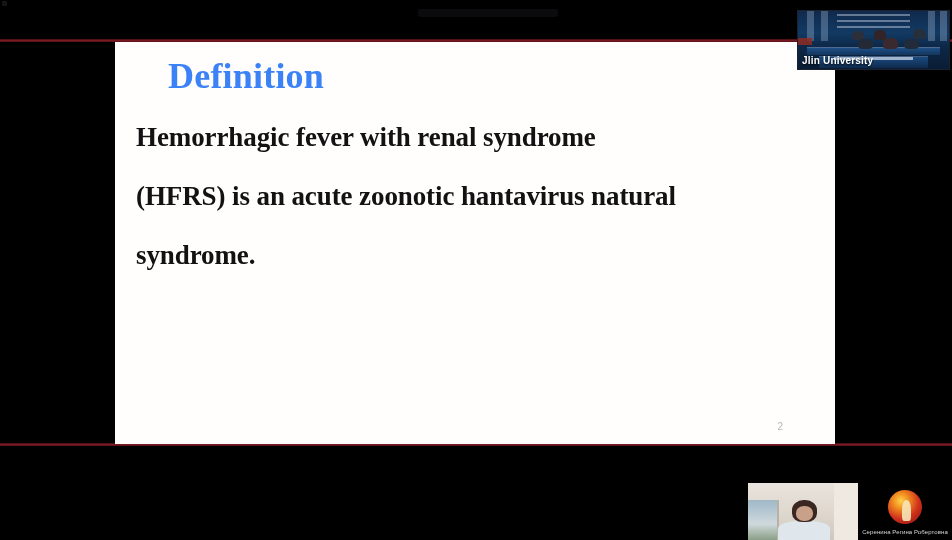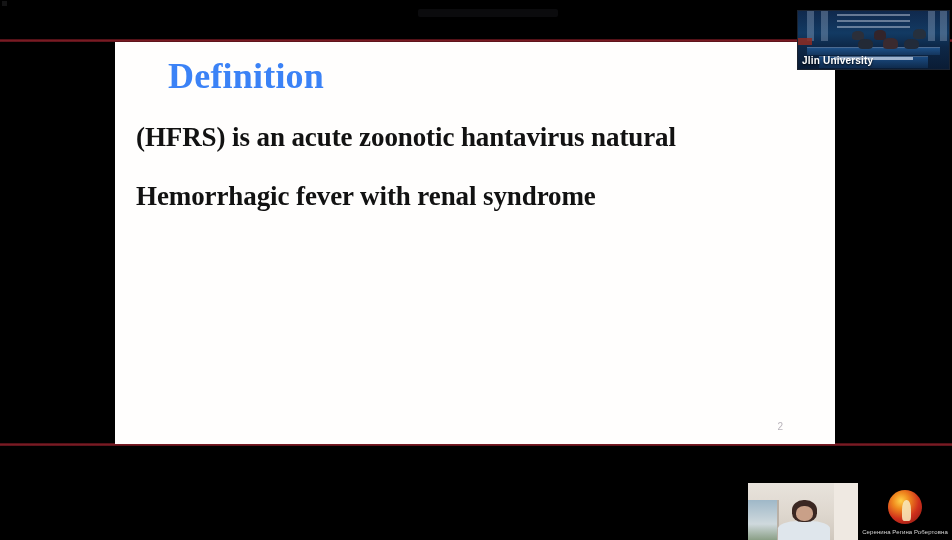--- a/index.html
+++ b/index.html
@@ -301,22 +301,23 @@
   <div id="top-artifact"></div>
 
   <div class="rule rule-top"></div>
   <div class="rule rule-bottom"></div>
 
   <div id="slide">
 
     <div id="slide-title">Definition</div>
 
     <div id="slide-body">
+      <div class="body-line">Hemorrhagic fever with renal syndrome</div>
       <div class="body-line">(HFRS) is an acute zoonotic hantavirus natural</div>
-      <div class="body-line">Hemorrhagic fever with renal syndrome</div>
+      <div class="body-line">syndrome.</div>
     </div>
 
     <div id="slide-number">2</div>
   </div>
 
   <div id="tile-conference" class="tile">
     <div class="conf-scene">
       <div class="conf-wallpanel" style="left:6%;"></div>
       <div class="conf-wallpanel" style="left:15%;"></div>
       <div class="conf-wallpanel" style="left:86%;"></div>

